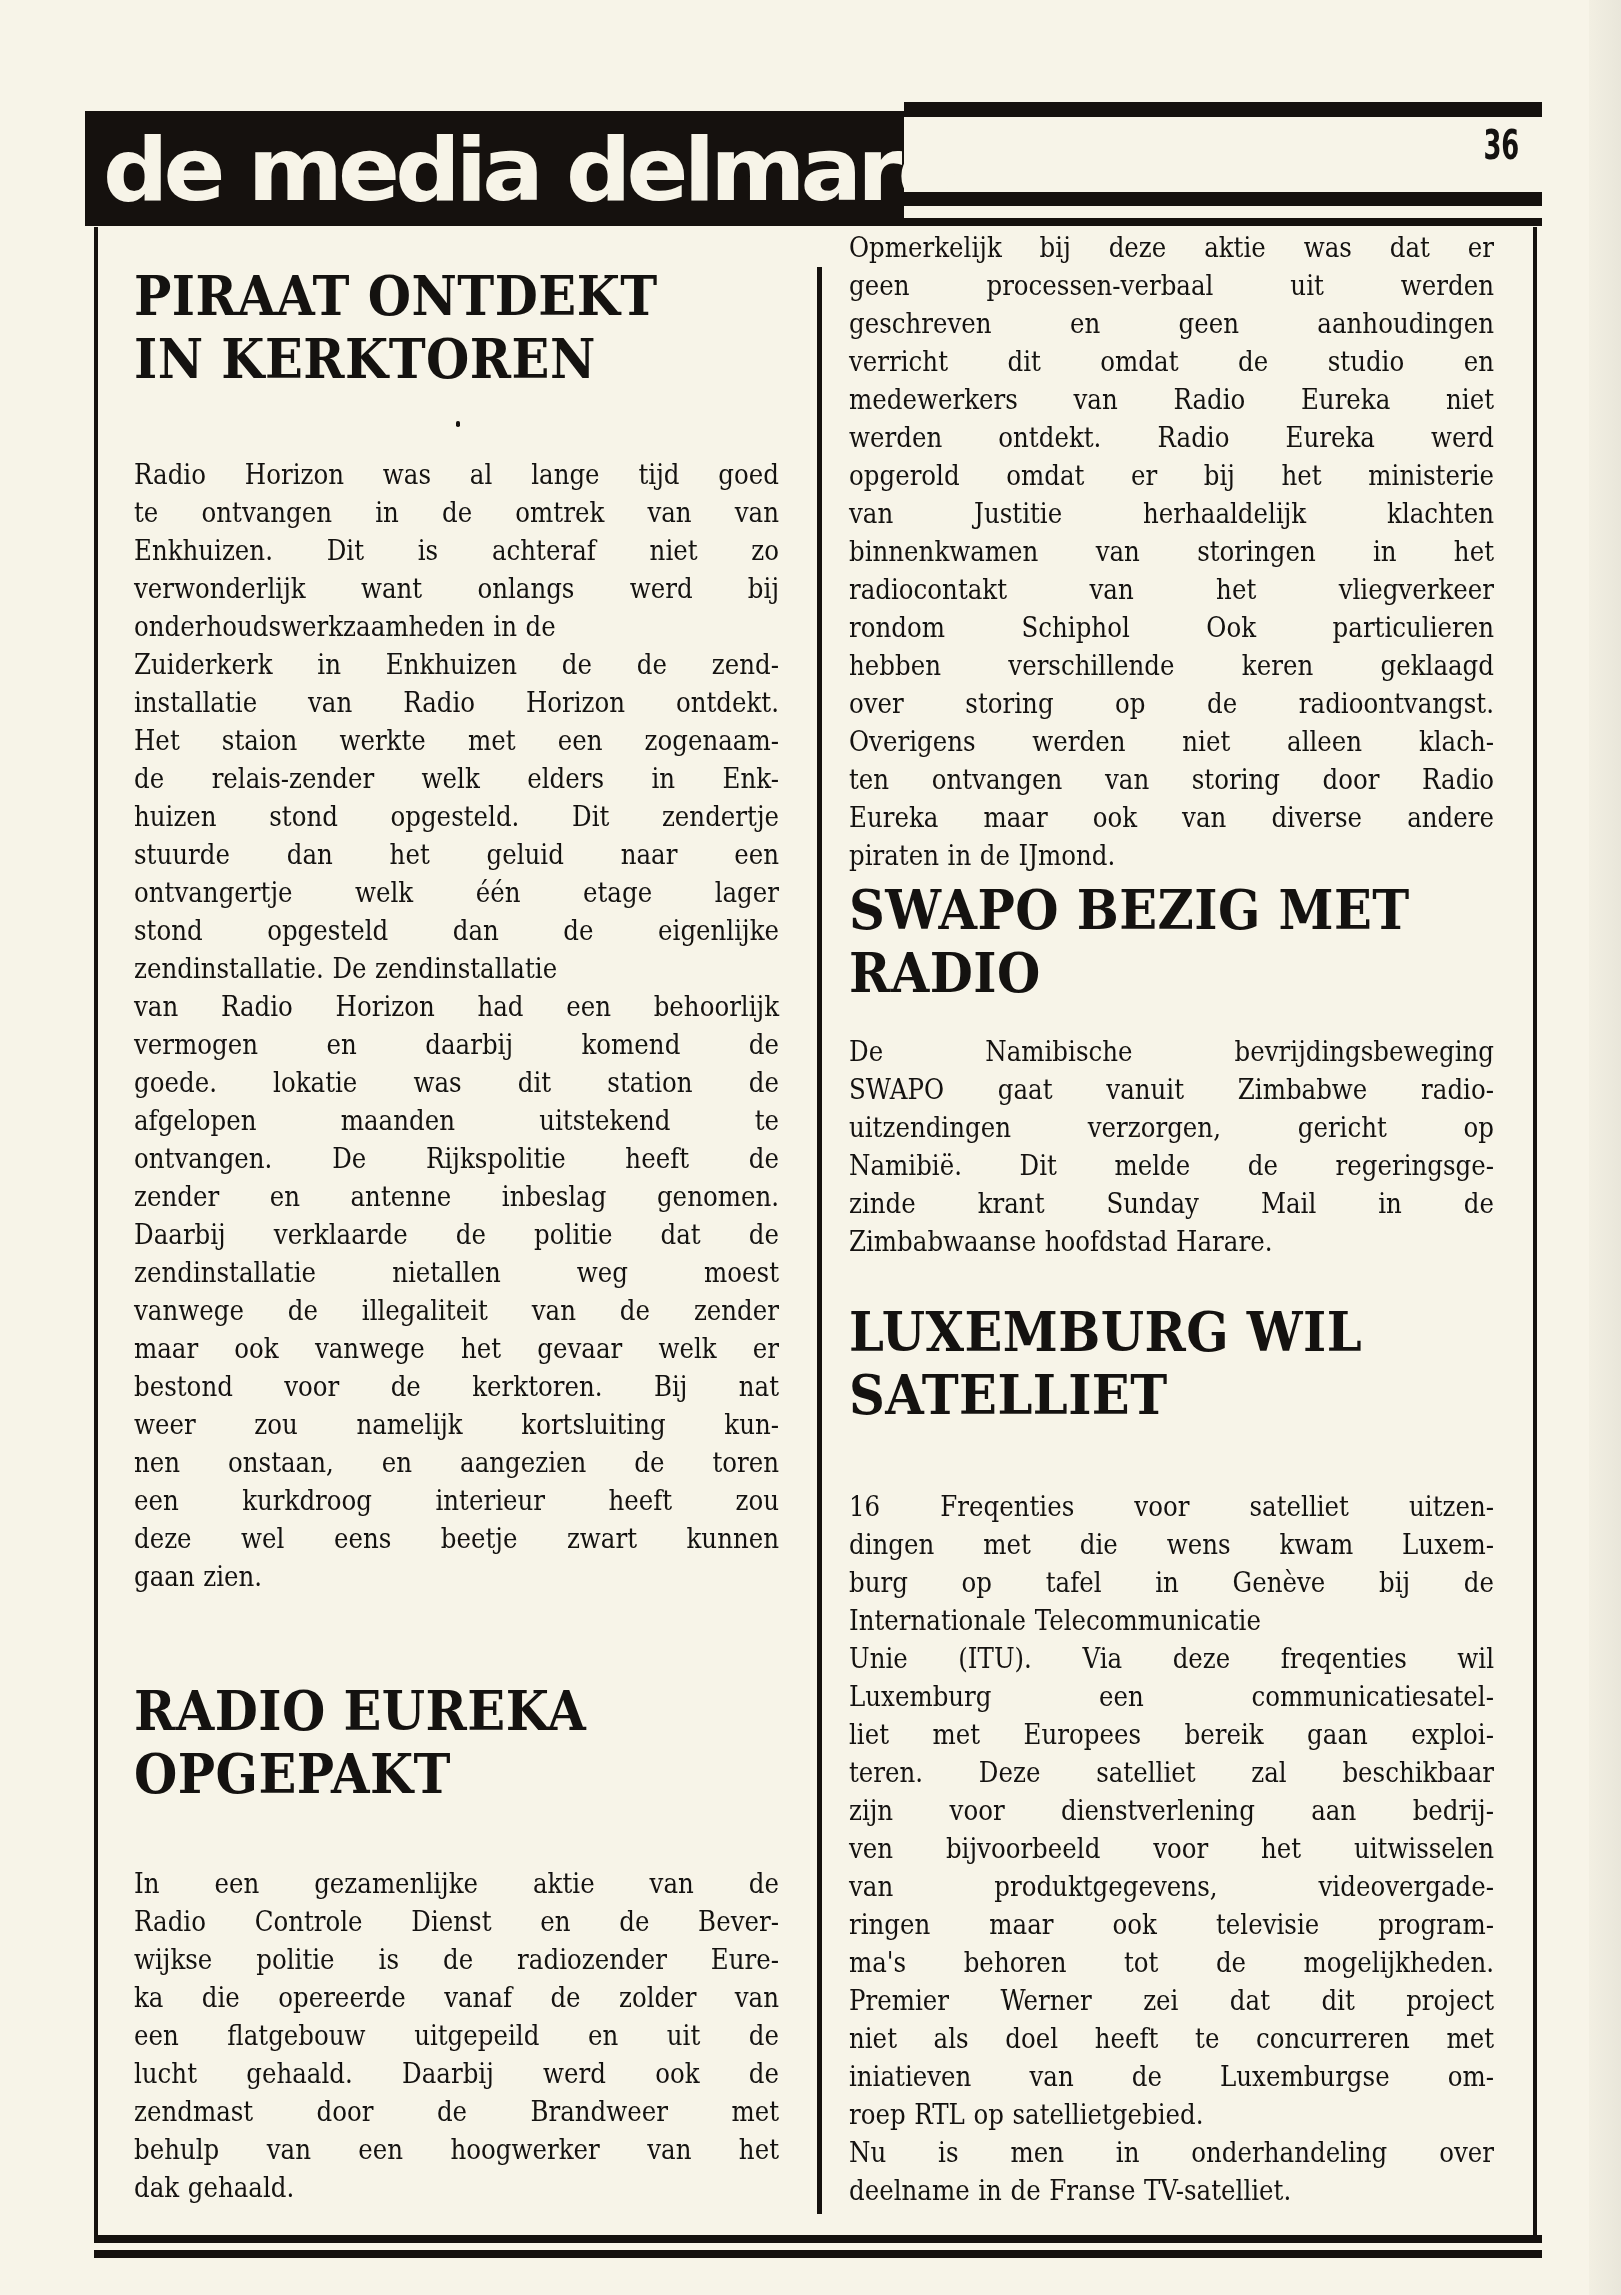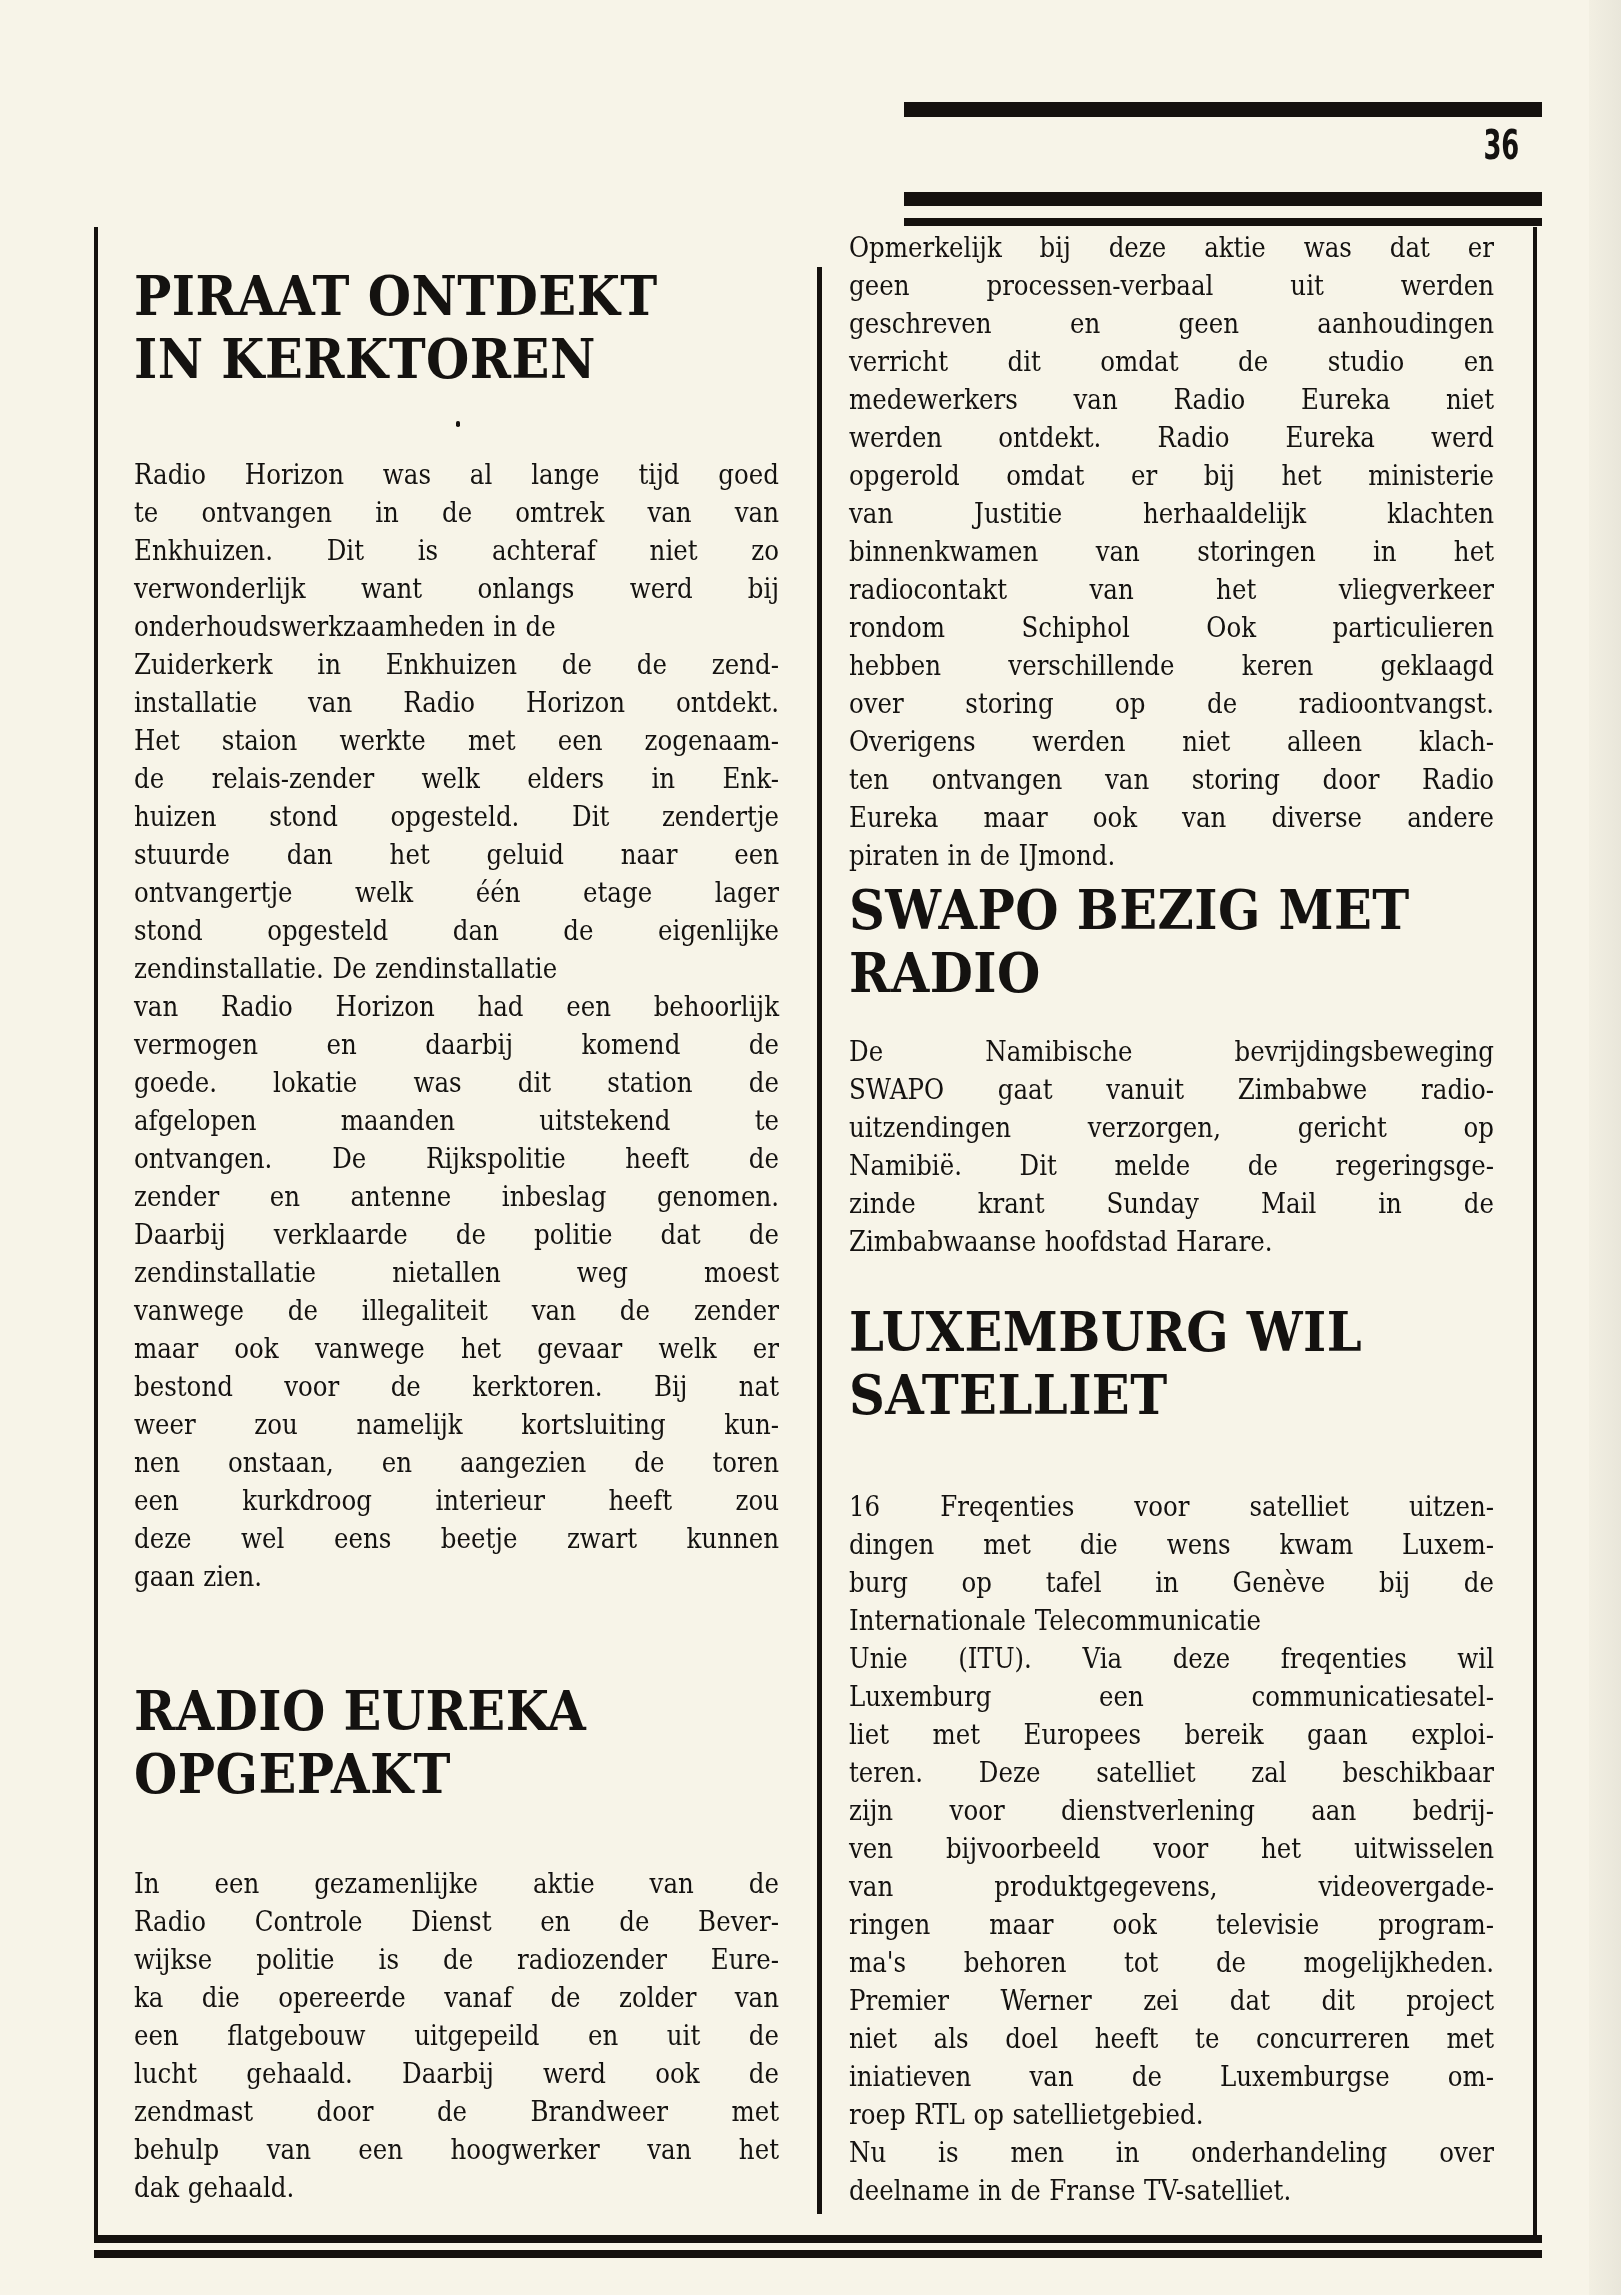--- a/index.html
+++ b/index.html
@@ -183,20 +183,23 @@
       background: #15110e;
       border-radius: 1.8px;
     }
   </style>
 </head>
 <body>
 
 <div class="page-edge"></div>
 
 <div class="masthead">
+  <div class="masthead-black">
+    <div class="masthead-title">de media delmare</div>
+  </div>
   <div class="masthead-rule-top"></div>
   <div class="masthead-rule-mid"></div>
   <div class="masthead-rule-low"></div>
   <div class="page-number">36</div>
 </div>
 
 <div class="frame"></div>
 <div class="frame-bottom-1"></div>
 <div class="frame-bottom-2"></div>
 <div class="column-divider"></div>

